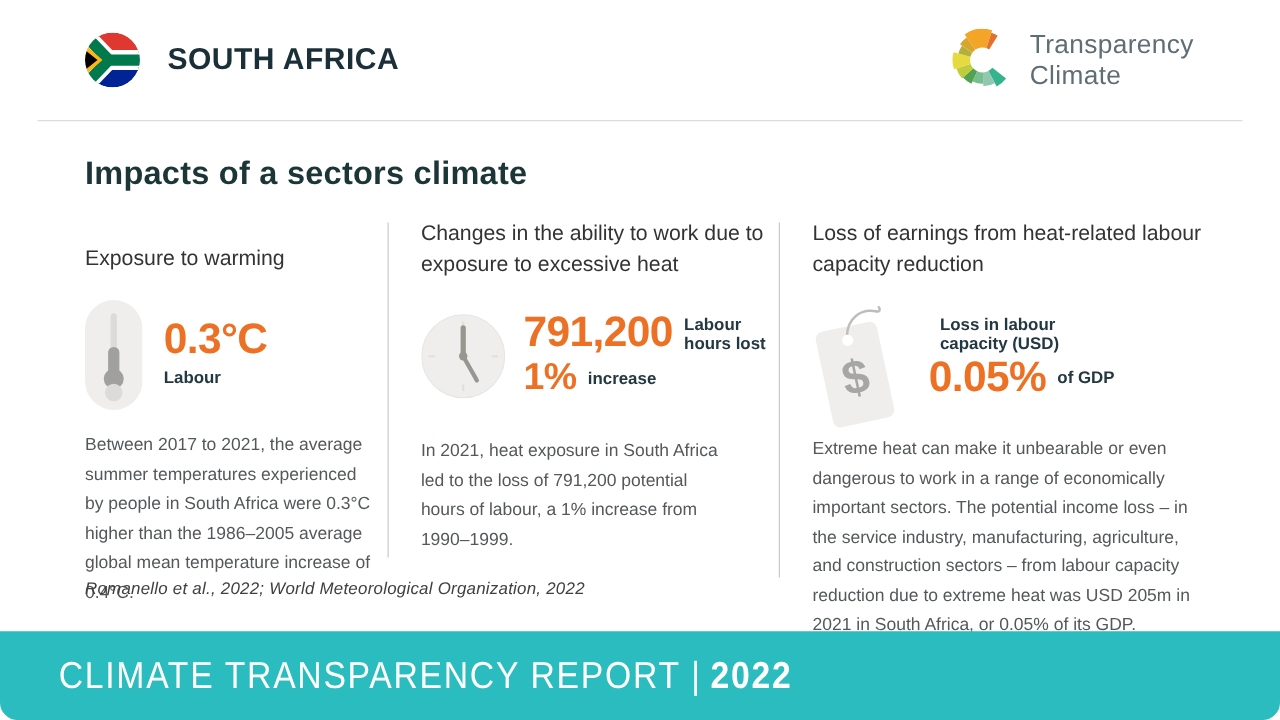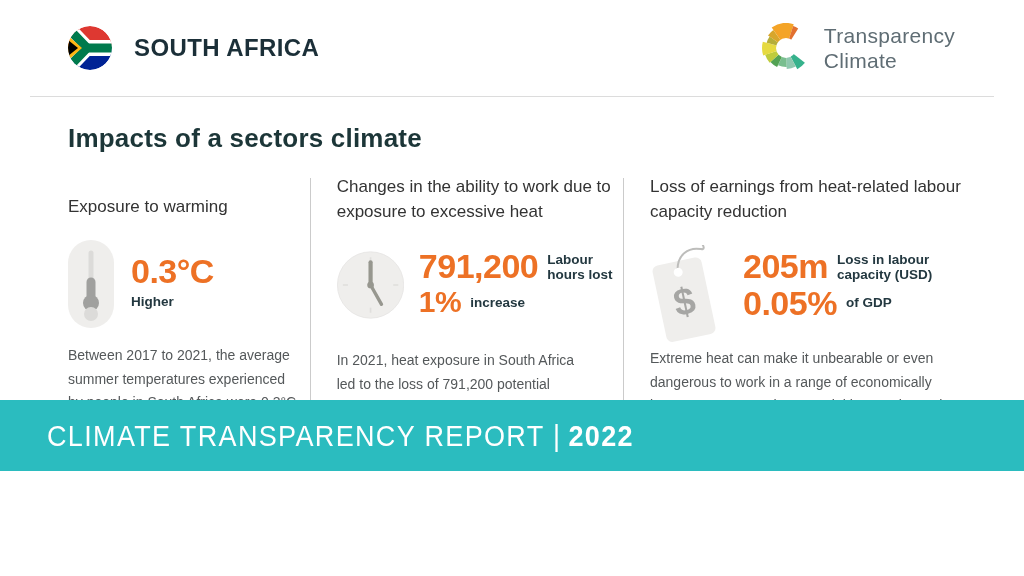--- a/index.html
+++ b/index.html
@@ -5,22 +5,23 @@
   :root{
     --accent:#ED7125;
     --teal:#2BBCBF;
     --heading-dark:#1C3638;
     --label-dark:#233840;
     --body-gray:#54585A;
   }
   *{margin:0;padding:0;box-sizing:border-box;}
   html,body{background:#fff;}
   .page{
-    position:relative;width:1024px;height:471px;overflow:hidden;background:#fff;
+    position:relative;width:1024px;height:576px;overflow:hidden;background:#fff;
     font-family:"Liberation Sans",sans-serif;
+    border-radius:14px;
   }
   
   header{
     height:96px;display:flex;align-items:center;justify-content:space-between;
     padding:0 69px 0 68px;
   }
   .brand-left{display:flex;align-items:center;gap:22px;}
   .flag{width:44px;height:44px;border-radius:50%;flex:0 0 auto;}
   .country{font-size:24px;font-weight:bold;color:#1B2F38;letter-spacing:0.4px;}
   .brand-right{display:flex;align-items:center;gap:13px;}
@@ -133,21 +134,21 @@
         <div class="stat-row">
           <svg width="46" height="88" viewBox="0 0 46 88">
             <rect x="0" y="0" width="46" height="88" rx="23" fill="#EFEEEC"></rect>
             <line x1="23" y1="13" x2="23" y2="52" stroke="#DCDBD9" stroke-width="5" stroke-linecap="round"></line>
             <line x1="23" y1="42" x2="23" y2="62" stroke="#A0A09E" stroke-width="9" stroke-linecap="round"></line>
             <circle cx="23" cy="63" r="8" fill="#A0A09E"></circle>
             <circle cx="23" cy="74" r="7" fill="#DCDBD9"></circle>
           </svg>
           <div class="stat-block">
             <div class="stat-value">0.3°C</div>
-            <div class="stat-label">Higher</div>
+            <div class="stat-label">Labour</div>
           </div>
         </div>
         <p class="col-body">Between 2017 to 2021, the average summer temperatures experienced by people in South Africa were 0.3°C higher than the 1986–2005 average global mean temperature increase of 0.4°C.</p>
       </section>
 
       <div class="vsep vsep-1"></div>
 
       <section class="col col-2">
         <h2 class="col-heading">Changes in the ability to work due to exposure to excessive heat</h2>
         <div class="stat-row">
@@ -184,21 +185,20 @@
             <g transform="rotate(-12 32 50)">
               <rect x="8" y="16" width="50" height="78" rx="6" fill="#EFEEEC"></rect>
               <path d="M33,24 C36,10 48,4 60,9" stroke="#BDBDBB" stroke-width="2" fill="none" stroke-linecap="round"></path>
               <path d="M60,9 q5,2 2,-6" stroke="#BDBDBB" stroke-width="2" fill="none" stroke-linecap="round"></path>
               <circle cx="33" cy="27" r="4.5" fill="#FFFFFF"></circle>
               <text x="33" y="70" font-family="Liberation Sans, sans-serif" font-size="38" font-weight="bold" fill="#A6A6A4" text-anchor="middle">$</text>
             </g>
           </svg>
           <div class="stat-block">
             <div class="stat-line">
-              <span class="stat-value">205m</span>
               <span class="stat-label">Loss in labour capacity (USD)</span>
             </div>
             <div class="stat-line">
               <span class="stat-value">0.05%</span>
               <span class="stat-label inline">of GDP</span>
             </div>
           </div>
         </div>
         <p class="col-body">Extreme heat can make it unbearable or even dangerous to work in a range of economically important sectors. The potential income loss – in the service industry, manufacturing, agriculture, and construction sectors – from labour capacity reduction due to extreme heat was USD 205m in 2021 in South Africa, or 0.05% of its GDP.</p>
       </section>

